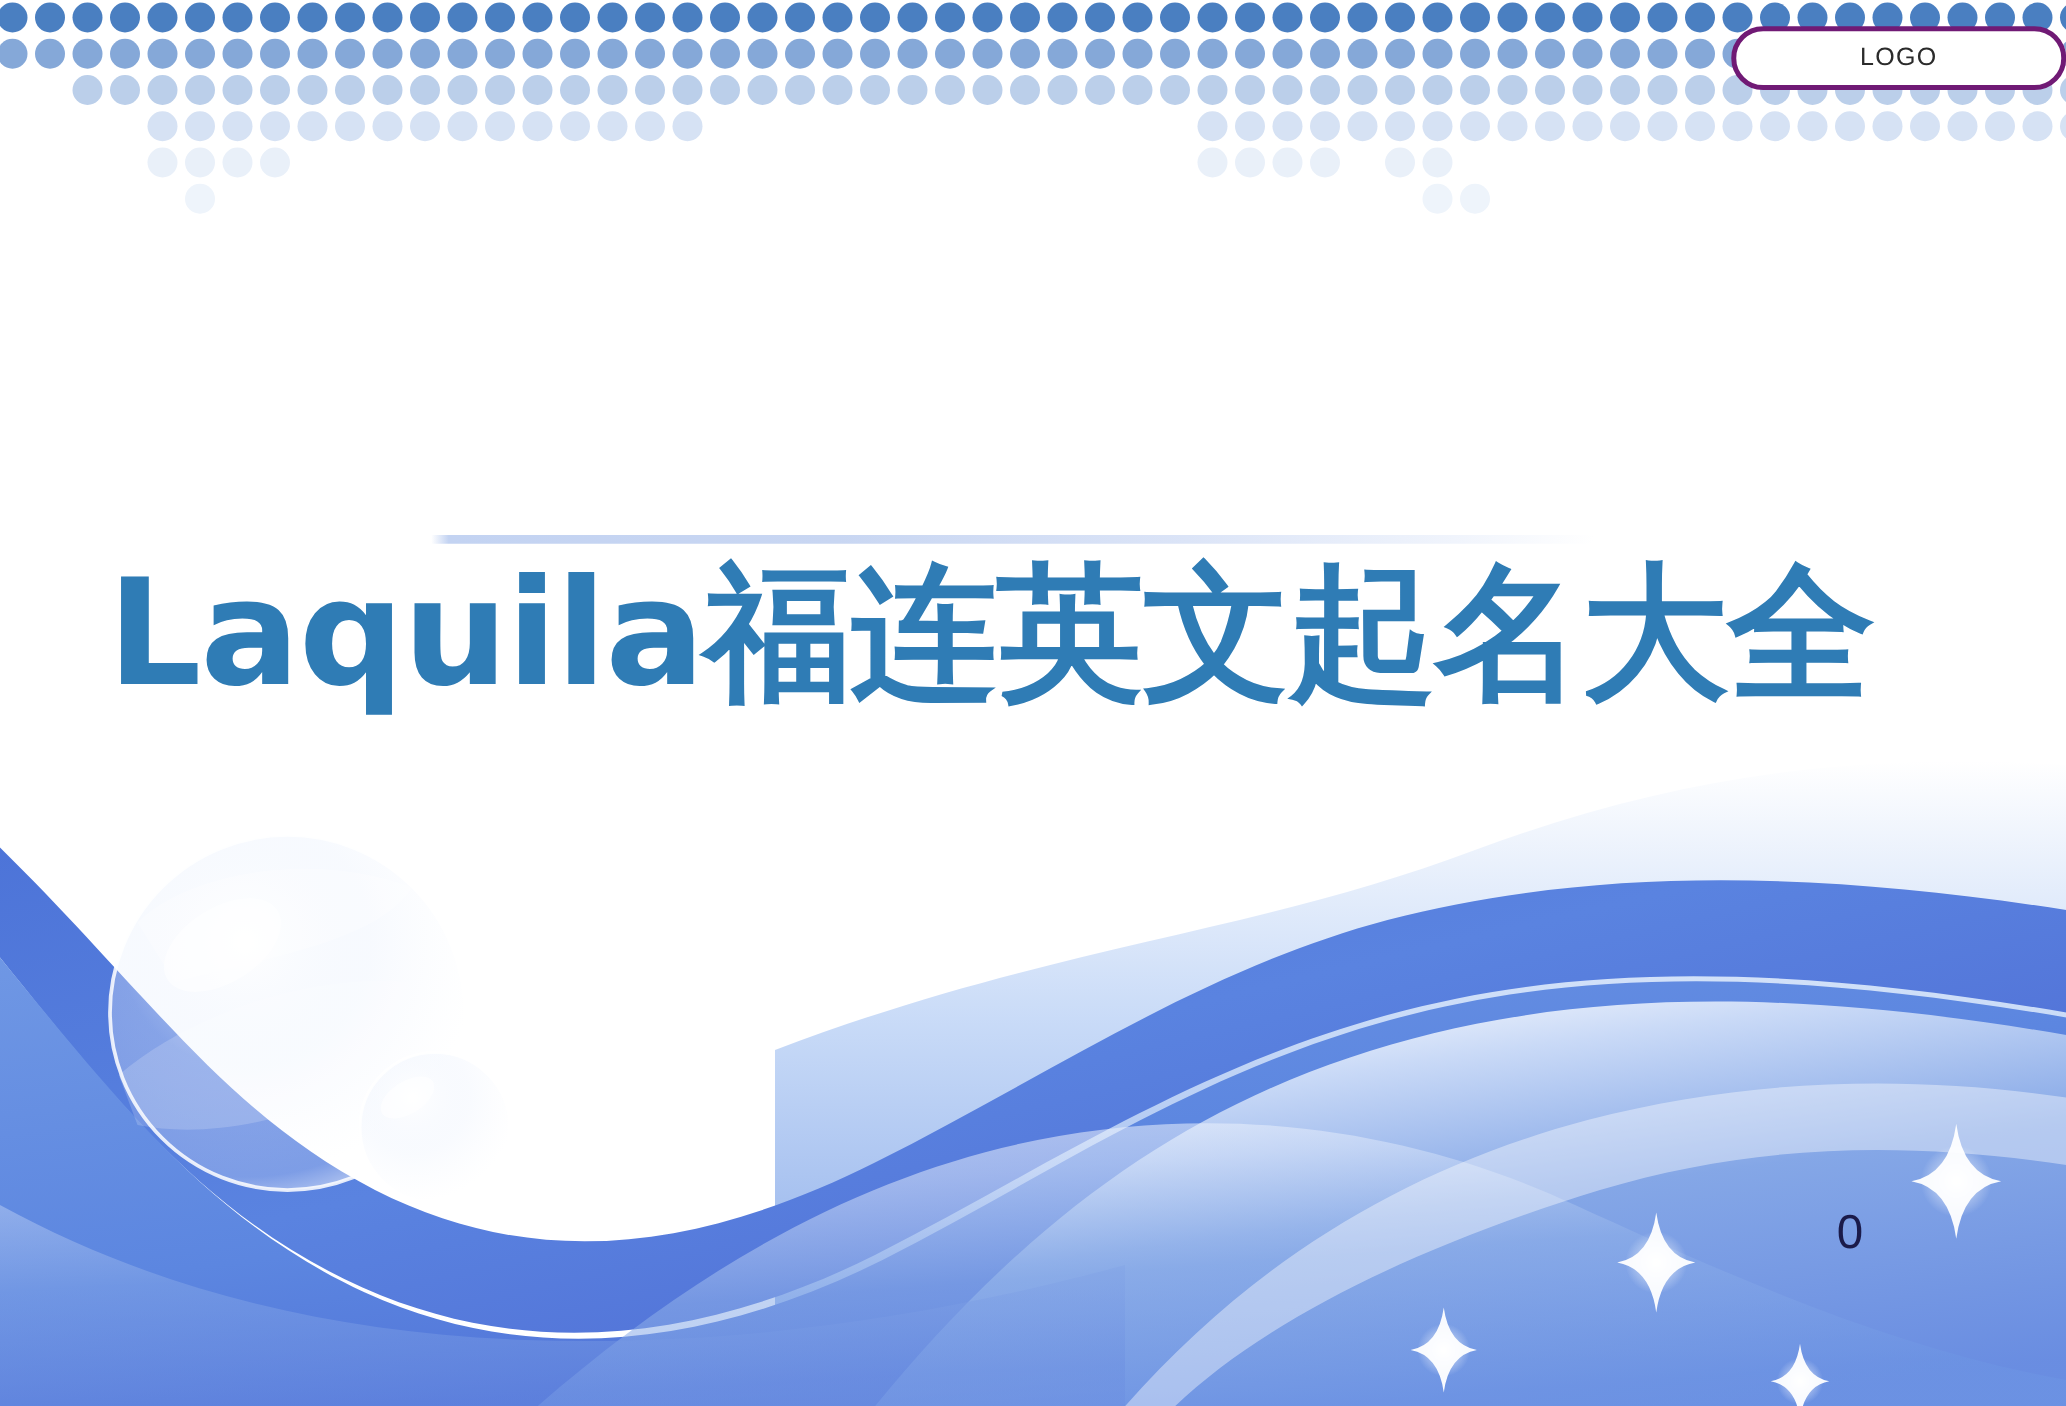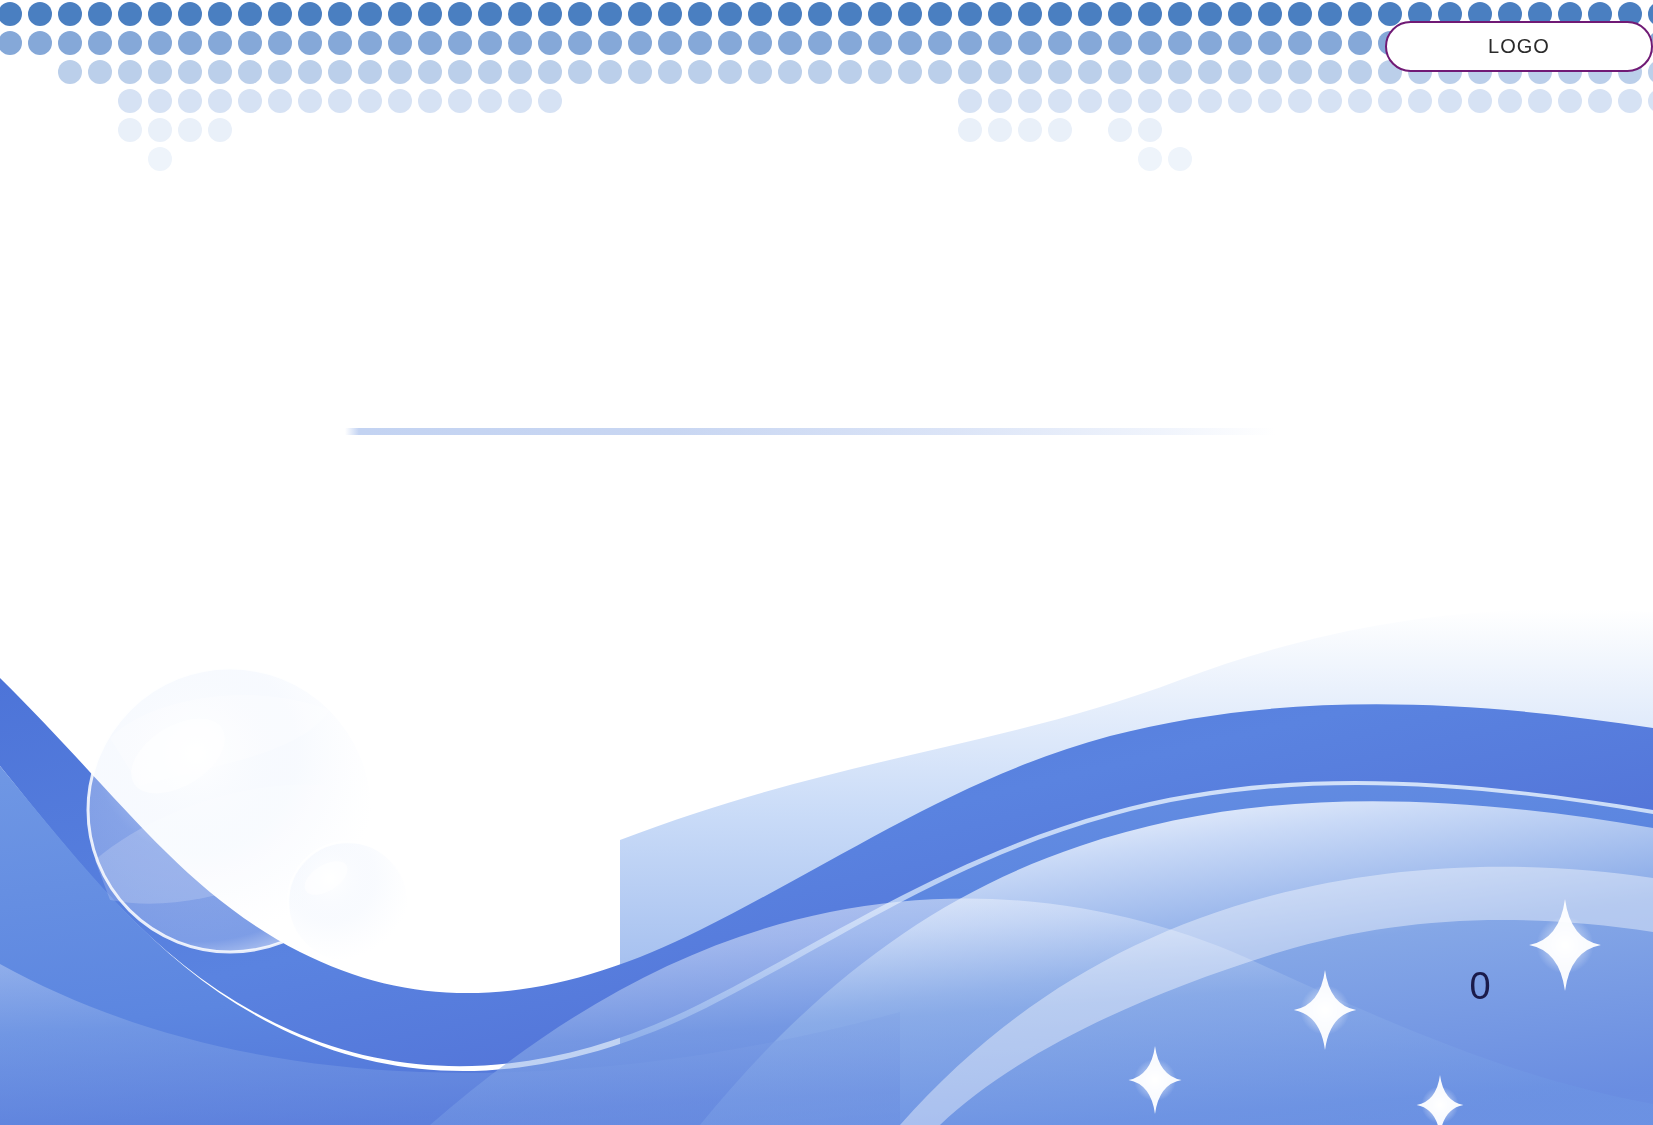--- a/index.html
+++ b/index.html
@@ -26,21 +26,21 @@
   #dot-pattern svg{display:block;}
 
   
   #logo-box{
     position:absolute;
     left:1385px;
     top:21px;
     width:268px;
     height:51px;
     background:#ffffff;
-    border:2px solid #701a75;
+    border:4px solid #701a75;
     border-radius:26px;
     box-sizing:border-box;
     display:flex;
     align-items:center;
     justify-content:center;
   }
   #logo-text{
     font-size:20px;
     letter-spacing:1px;
     color:#2b2b2b;
@@ -343,20 +343,21 @@
           <rect x="1386" y="22" width="267" height="49" rx="24" fill="#ffffff"></rect>
         </g>
     </svg>
   </div>
 
   <div id="logo-box">
     <span id="logo-text">LOGO</span>
   </div>
 
   <div id="title-rule"></div>
+  <div id="slide-title">Laquila福连英文起名大全</div>
 
   <div id="artwork">
     <svg width="1653" height="565" viewBox="0 0 1653 565" xmlns="http://www.w3.org/2000/svg">
       <defs>
         <linearGradient id="gDark" x1="0" y1="0" x2="1" y2="1">
           <stop offset="0%" stop-color="#4d74d8"></stop>
           <stop offset="45%" stop-color="#5a83e0"></stop>
           <stop offset="100%" stop-color="#4a62cf"></stop>
         </linearGradient>
         <linearGradient id="gMid" x1="0" y1="0" x2="0.6" y2="1">

